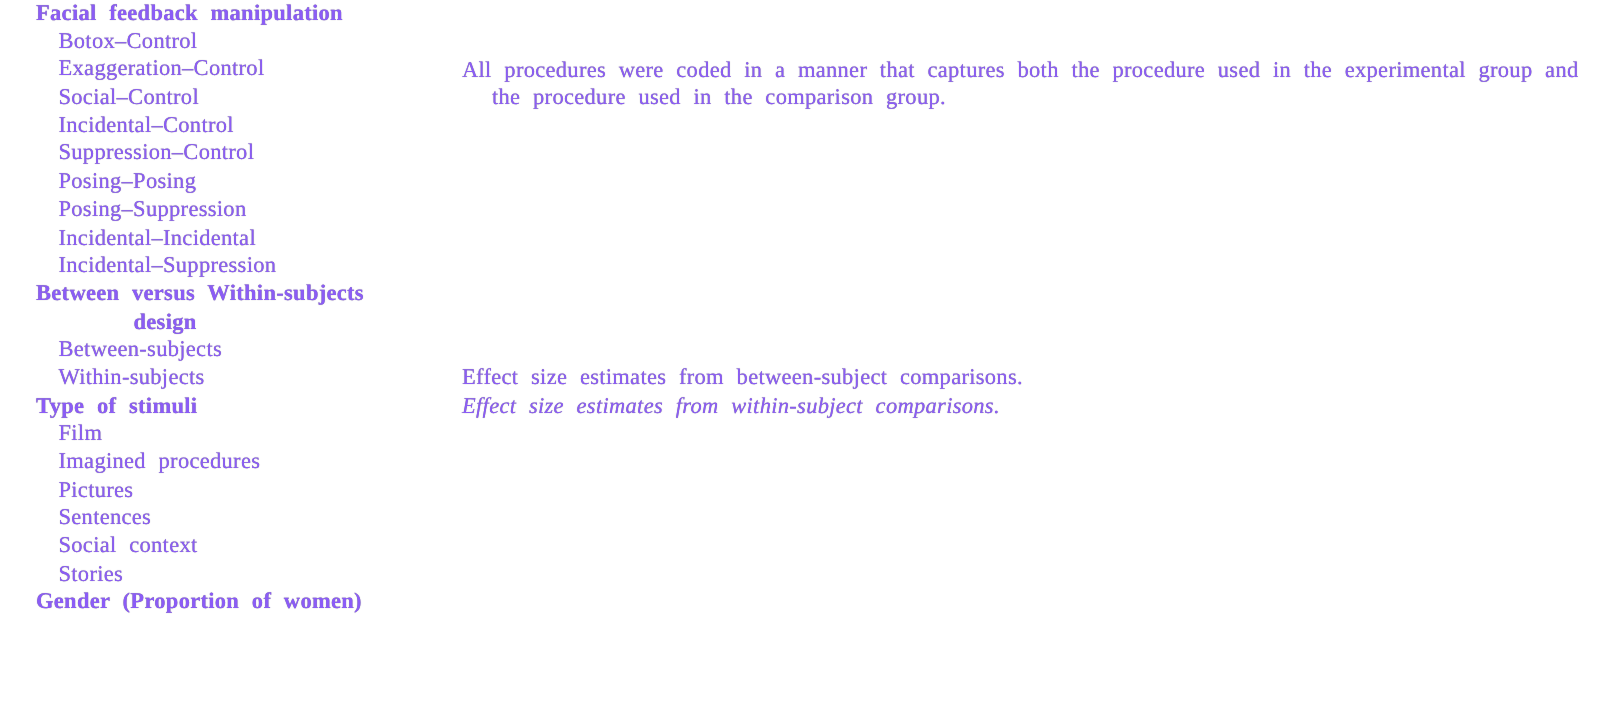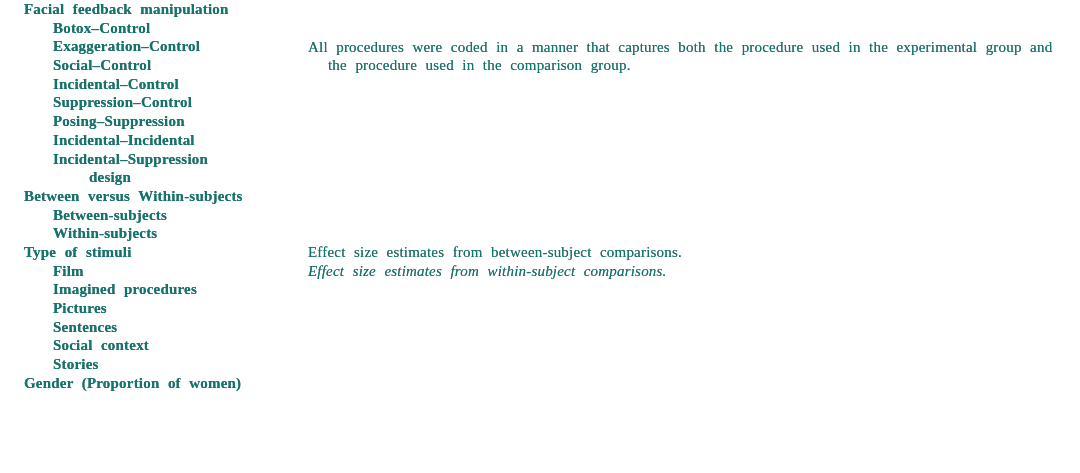--- a/index.html
+++ b/index.html
@@ -5,21 +5,21 @@
   html, body { margin: 0; padding: 0; background: #ffffff; }
   .page {
     position: relative;
     width: 1080px;
     height: 473px;
     background: #ffffff;
     overflow: hidden;
     font-family: "Liberation Serif", "DejaVu Serif", serif;
     font-size: 15px;
     line-height: 18.7px;
-    color: #0f766e;
+    color: #8b5cf6;
     word-spacing: 4.5px;
     letter-spacing: 0.2px;
     text-shadow: 0 0 0.5px rgba(45,45,45,0.65);
   }
   .left-col {
     position: absolute;
     top: 0;
     left: 0;
     width: 300px;
   }
@@ -29,22 +29,21 @@
   }
   .header {
     font-weight: bold;
     padding-left: 24px;
   }
   .header-continuation {
     font-weight: bold;
     padding-left: 89px;
   }
   .item {
-    padding-left: 53px;
-    font-weight: bold;
+    padding-left: 39px;
   }
   .desc {
     position: absolute;
     left: 308px;
     width: 772px;
   }
   .desc-line {
     white-space: nowrap;
     height: 18.7px;
   }
@@ -56,25 +55,26 @@
 <body>
 
 <div class="page" id="page">
   <div class="left-col" id="left-col">
       <div class="line header">Facial feedback manipulation</div>
       <div class="line item">Botox–Control</div>
       <div class="line item">Exaggeration–Control</div>
       <div class="line item">Social–Control</div>
       <div class="line item">Incidental–Control</div>
       <div class="line item">Suppression–Control</div>
+      <div class="line item">Posing–Posing</div>
       <div class="line item">Posing–Suppression</div>
       <div class="line item">Incidental–Incidental</div>
       <div class="line item">Incidental–Suppression</div>
+      <div class="line header">Between versus Within-subjects</div>
       <div class="line header-continuation">design</div>
-      <div class="line header">Between versus Within-subjects</div>
       <div class="line item">Between-subjects</div>
       <div class="line item">Within-subjects</div>
       <div class="line header">Type of stimuli</div>
       <div class="line item">Film</div>
       <div class="line item">Imagined procedures</div>
       <div class="line item">Pictures</div>
       <div class="line item">Sentences</div>
       <div class="line item">Social context</div>
       <div class="line item">Stories</div>
       <div class="line header">Gender (Proportion of women)</div>

